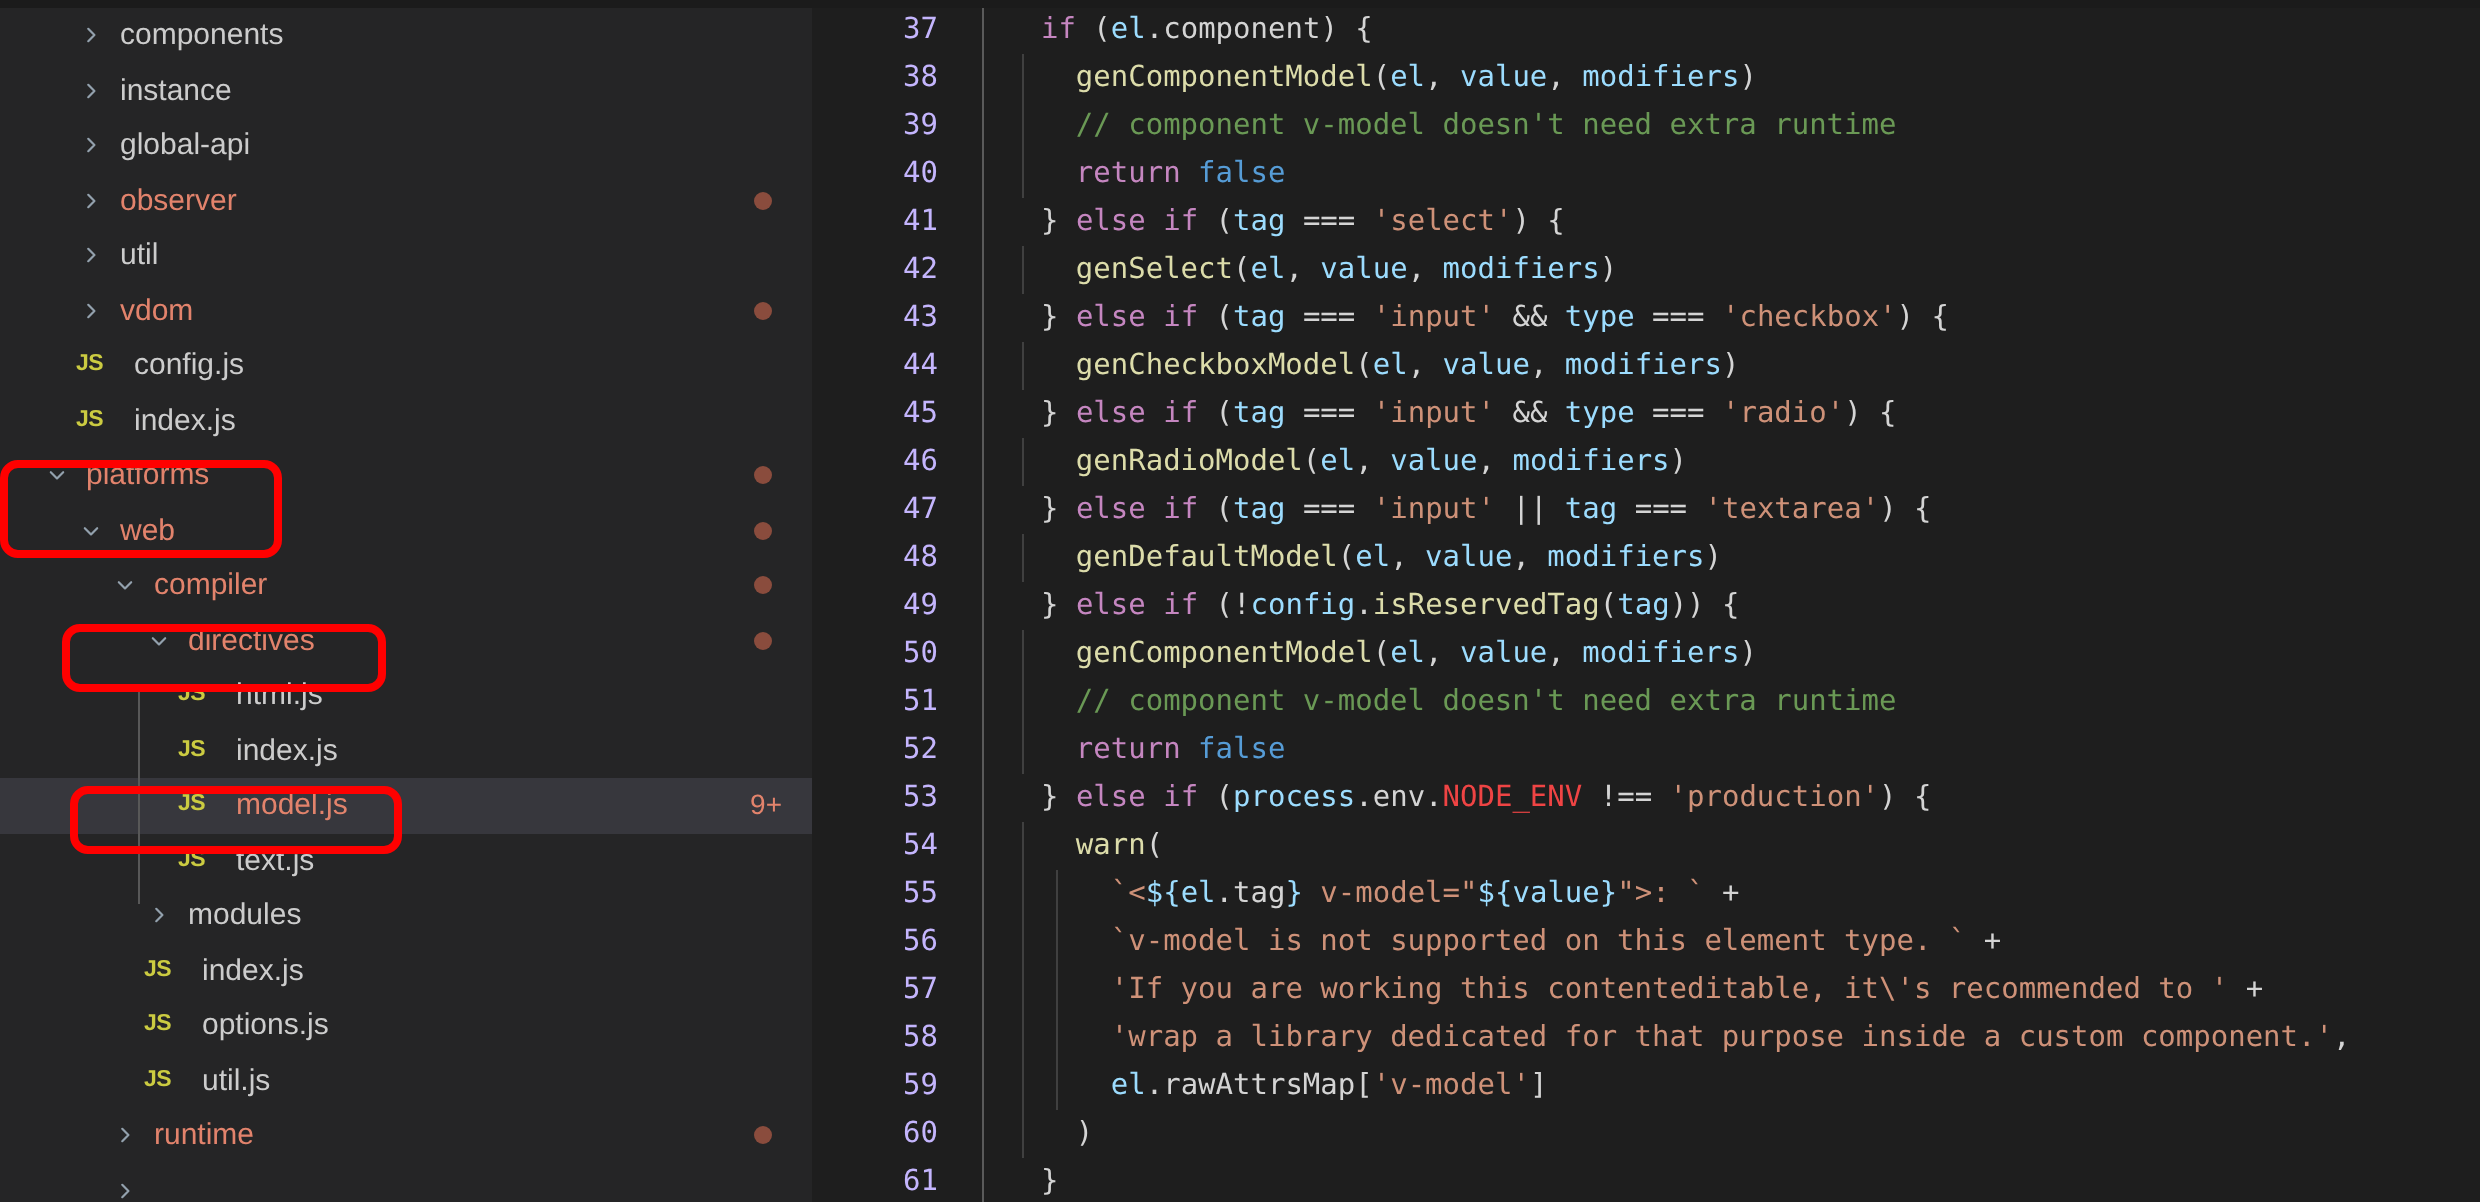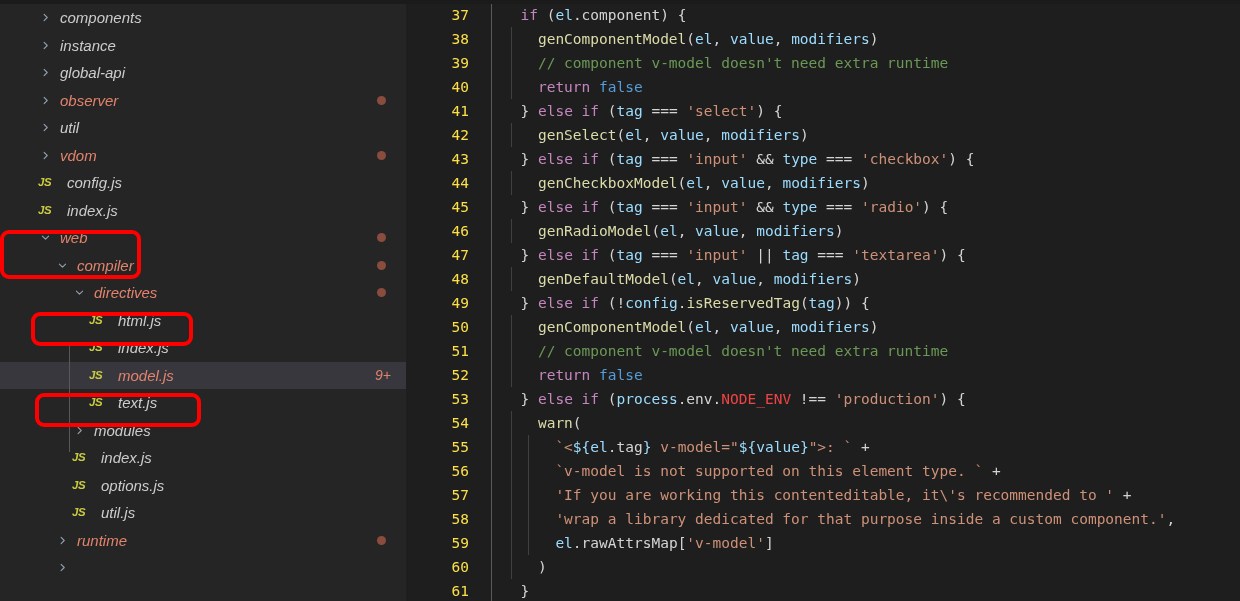--- a/index.html
+++ b/index.html
@@ -9,21 +9,21 @@
     -webkit-font-smoothing:antialiased;
   }
   #app{position:relative;width:1240px;height:601px;overflow:hidden;background:#1e1e1e;}
 
   
   .top-strip{position:absolute;left:0;top:0;width:1240px;height:4px;background:#1b1b1b;z-index:6;}
 
   
   .sidebar{
     position:absolute;left:0;top:0;width:406px;height:601px;
-    background:#252526;overflow:hidden;font-style:italic;
+    background:#252526;overflow:hidden;
   }
   .tree{position:absolute;left:0;top:4px;width:406px;}
   .row{
     position:relative;height:27.5px;line-height:27.5px;
     display:flex;align-items:center;white-space:nowrap;
     font-size:15px;color:#cccccc;cursor:pointer;
   }
   .row.selected{background:#37373d;}
   .row .indent{display:inline-block;flex:0 0 auto;}
   .chev{
@@ -60,21 +60,21 @@
   .gutter-divider{
     position:absolute;left:85px;top:0;width:1px;height:601px;background:#5a5a5a;
   }
   .code-area{position:absolute;left:0;top:3px;width:834px;}
   .cline{
     position:relative;height:24px;line-height:24px;white-space:pre;
     font-family:"DejaVu Sans Mono", monospace;font-size:14.5px;
   }
   .lno{
     position:absolute;left:0;top:0;width:63px;text-align:right;
-    color:#fde047;font-family:"DejaVu Sans Mono", monospace;font-size:14.5px;
+    color:#c4b5fd;font-family:"DejaVu Sans Mono", monospace;font-size:14.5px;
   }
   .ctext{position:absolute;left:97px;top:0;}
   
   .iguide{position:absolute;width:1px;background:#404040;}
 
   
   .t-kw{color:#c586c0;}
   .t-fn{color:#dcdcaa;}
   .t-var{color:#9cdcfe;}
   .t-prop{color:#d4d4d4;}
@@ -157,20 +157,30 @@
         </div>
         <div class="row">
           <span class="indent" style="width: 38px;"></span>
           <span class="jsicon">JS</span>
           <span class="label plain">config.js</span>
         </div>
         <div class="row">
           <span class="indent" style="width: 38px;"></span>
           <span class="jsicon">JS</span>
           <span class="label plain">index.js</span>
+        </div>
+        <div class="row">
+          <span class="indent" style="width: 21px;"></span>
+          <span class="chev">
+            <svg width="11" height="11" viewBox="0 0 16 16">
+              <path d="M3.5 6 L8 10.5 L12.5 6" fill="none" stroke="currentColor" stroke-width="1.6" stroke-linecap="round" stroke-linejoin="round"></path>
+            </svg>
+          </span>
+          <span class="label mod">platforms</span>
+          <span class="dot" style="background: rgb(138, 76, 61);"></span>
         </div>
         <div class="row">
           <span class="indent" style="width: 38px;"></span>
           <span class="chev">
             <svg width="11" height="11" viewBox="0 0 16 16">
               <path d="M3.5 6 L8 10.5 L12.5 6" fill="none" stroke="currentColor" stroke-width="1.6" stroke-linecap="round" stroke-linejoin="round"></path>
             </svg>
           </span>
           <span class="label mod">web</span>
           <span class="dot" style="background: rgb(138, 76, 61);"></span>

